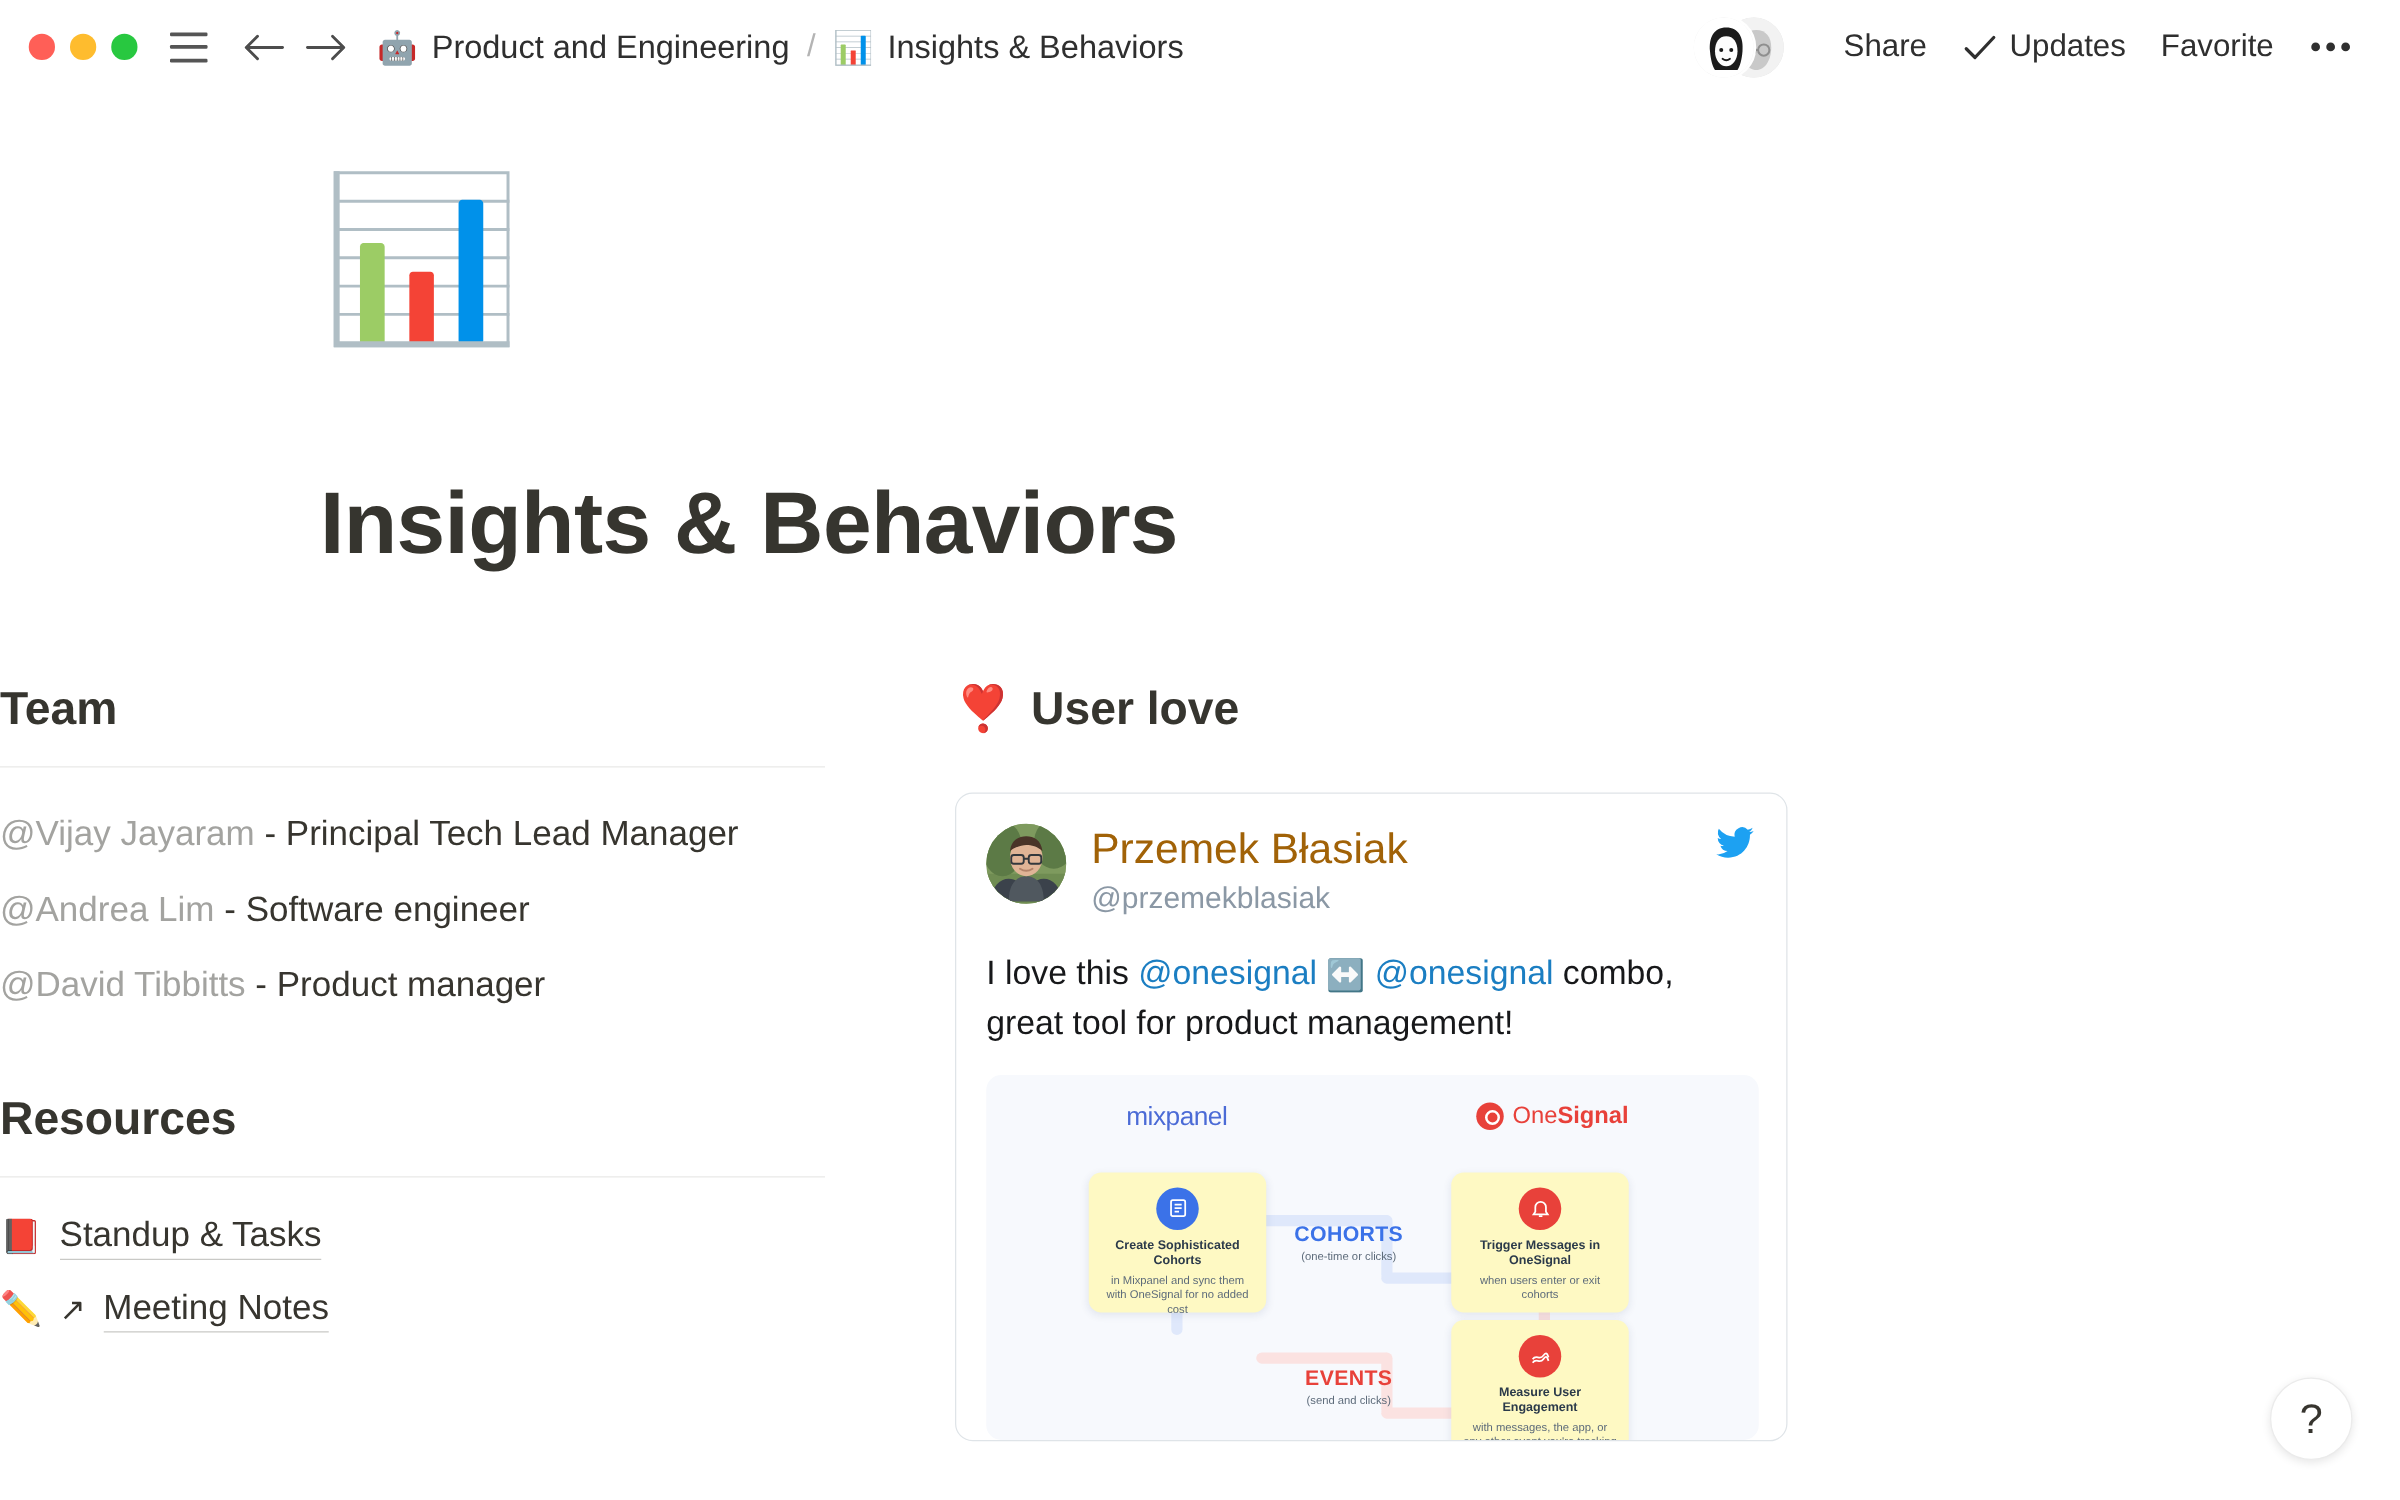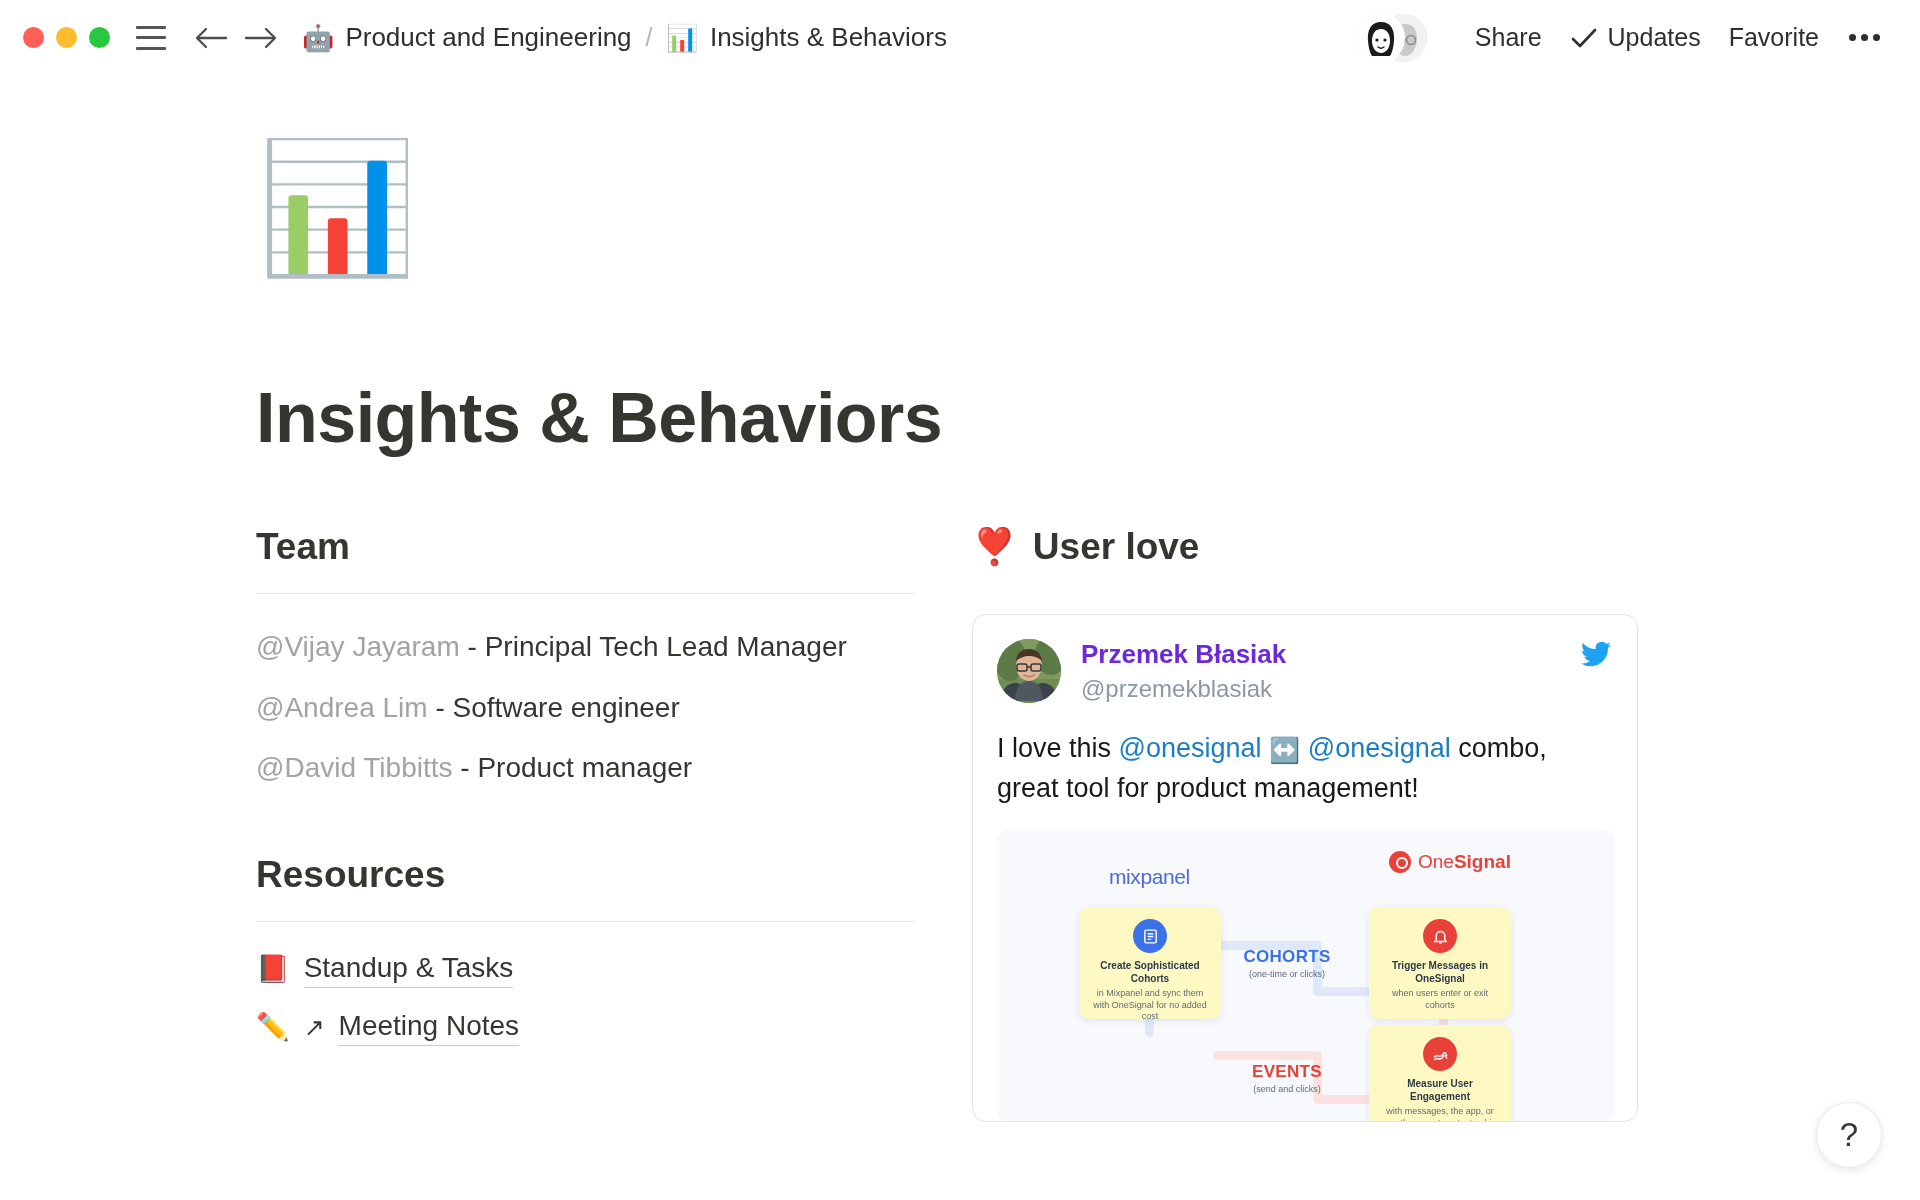--- a/index.html
+++ b/index.html
@@ -107,23 +107,22 @@
     display: block;
   }
   .page-title {
     margin: 74px 0 0 256px;
     font-size: 70px; font-weight: bold;
     color: #36352f; letter-spacing: -0.5px;
   }
 
   .columns {
     display: flex;
-    margin-top: 68px;
-    padding-left: 256px;
-    gap: 56px;
+    margin-top: 88px;
+    gap: 104px;
   }
   .col-left  { width: 660px; flex: none; }
   .col-right { width: 672px; flex: none; }
 
   .sec-head {
     font-size: 37px; font-weight: bold; color: #36352f;
     display: flex; align-items: center; gap: 16px;
   }
   .sec-emoji { font-size: 36px; line-height: 1; }
   .sec-rule {
@@ -159,21 +158,21 @@
     background: #fff;
     padding: 24px 24px 0 24px;
     overflow: hidden;
   }
   .tw-head { display: flex; align-items: flex-start; }
   .tw-avatar {
     width: 64px; height: 64px; border-radius: 50%;
     overflow: hidden; flex: none; background: #8aa06a;
   }
   .tw-names { margin-left: 20px; }
-  .tw-name { font-size: 26px; font-weight: bold; color: #6d28d9; line-height: 1.2; }
+  .tw-name { font-size: 34px; font-weight: normal; color: #a16207; line-height: 1.2; }
   .tw-handle { font-size: 24px; color: #8b98a5; margin-top: 5px; }
   .tw-bird { margin-left: auto; color: #1da1f2; }
   .tw-body {
     margin-top: 26px;
     font-size: 27px; color: #17181a; line-height: 1.42;
   }
   .tw-link { color: #1b7ec2; }
   .emoji-inline { font-size: 25px; vertical-align: -2px; }
 
   .tw-media {
@@ -181,21 +180,21 @@
     width: 618px; height: 292px;
     border-radius: 12px;
     overflow: hidden;
     position: relative;
     background: #f7f9fd;
   }
 
   
   .dg { position: absolute; inset: 0; }
   .dg-logo-mp {
-    position: absolute; left: 112px; top: 36px;
+    position: absolute; left: 112px; top: 22px;
     font-size: 21px; color: #4b6bd6; letter-spacing: -0.4px;
   }
   .dg-logo-os {
     position: absolute; left: 392px; top: 22px;
     display: flex; align-items: center; gap: 7px;
   }
   .dg-os-mark {
     width: 22px; height: 22px; border-radius: 50%;
     background: #e8413a; position: relative;
   }

